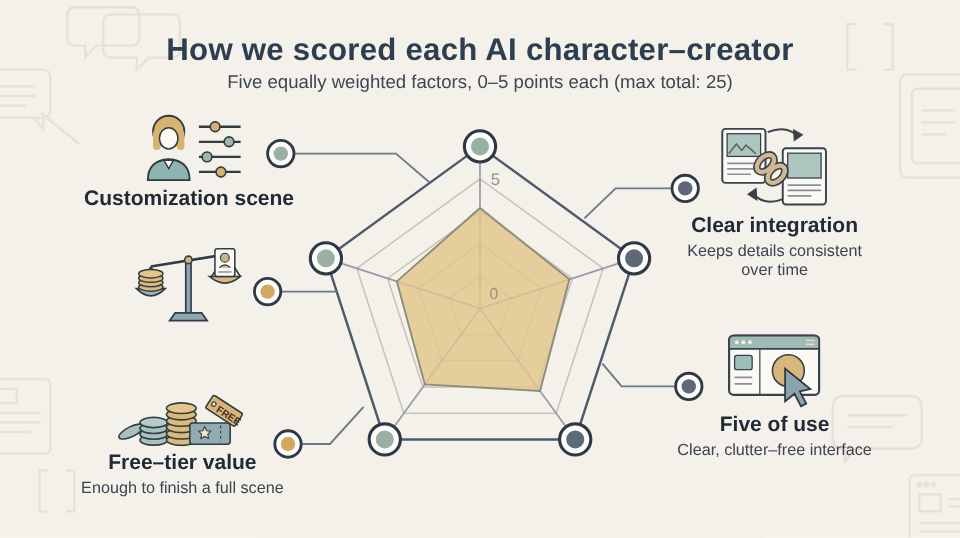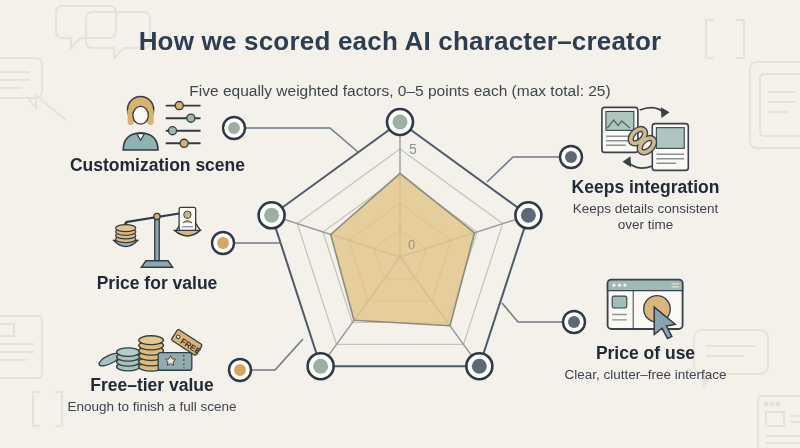--- a/index.html
+++ b/index.html
@@ -4,21 +4,21 @@
 <style>
   html,body{margin:0;padding:0;}
   .stage{
     position:relative;width:800px;height:448px;overflow:hidden;
     background:#f3f1ea;
     font-family:"Liberation Sans", sans-serif;
   }
   svg.layer{position:absolute;left:0;top:0;width:800px;height:448px;}
   .header{position:absolute;top:26px;left:0;right:0;text-align:center;z-index:3;}
   .title{font-size:26px;font-weight:bold;color:#2d3e51;letter-spacing:.2px;}
-  .subtitle{margin-top:25px;font-size:15.5px;color:#3f4652;}
+  .subtitle{margin-top:3px;font-size:15.5px;color:#3f4652;}
   .factor{position:absolute;text-align:center;z-index:3;}
   .factor .icon{display:block;margin:0 auto;}
   .factor .name{font-size:17.5px;font-weight:bold;color:#212a37;margin-top:3px;}
   .factor .desc{font-size:13.5px;color:#3d4350;margin-top:3px;line-height:1.18;}
   .f-custom{left:40px;top:94px;width:235px;}
   .f-price{left:52px;top:200px;width:210px;}
   .f-free{left:42px;top:326px;width:220px;}
   .f-story{left:538px;top:102px;width:215px;}
   .f-story .desc{max-width:172px;margin-left:auto;margin-right:auto;}
   .f-ease{left:538px;top:276px;width:215px;}
@@ -157,21 +157,20 @@
         <ellipse cx="16" cy="30.5" rx="11" ry="3.8" fill="#e5c48c"></ellipse>
       </g>
       <path d="M69,33 Q83,45 97,33 Z" fill="#dcb77c" stroke="#323c46" stroke-width="1.5"></path>
       <g>
         <rect x="74" y="8" width="18" height="25" rx="2" fill="#fbf9f4" stroke="#323c46" stroke-width="1.4"></rect>
         <circle cx="83" cy="16" r="4" fill="#cab684" stroke="#323c46" stroke-width="1"></circle>
         <path d="M78,25 Q83,20 88,25" fill="#cab684" stroke="#323c46" stroke-width="1"></path>
         <path d="M77,29 h12" stroke="#8b9097" stroke-width="1.4"></path>
       </g>
     </svg>
-    <div class="name">Price for value</div>
   </div>
 
   <div class="factor f-free">
     <svg class="icon" width="122" height="46" viewBox="0 0 122 52">
       <g stroke="#30403f" stroke-width="1.5">
         <ellipse cx="13" cy="38" rx="13" ry="4.6" fill="#a9bfc0" transform="rotate(-26 13 38)"></ellipse>
         <g>
           <ellipse cx="34" cy="46" rx="13" ry="4.8" fill="#a9bfc0"></ellipse>
           <ellipse cx="34" cy="40.5" rx="13" ry="4.8" fill="#a9bfc0"></ellipse>
           <ellipse cx="34" cy="35" rx="13" ry="4.8" fill="#a9bfc0"></ellipse>
@@ -220,35 +219,35 @@
         <ellipse cx="46" cy="38" rx="9.5" ry="6" transform="rotate(-45 46 38)" stroke="#cfb892" stroke-width="4"></ellipse>
         <ellipse cx="56" cy="48" rx="9.5" ry="6" transform="rotate(-45 56 48)" stroke="#cfb892" stroke-width="4"></ellipse>
       </g>
       <g stroke="#3a4148" stroke-width="1.8" fill="#3a4148">
         <path d="M48,9 Q66,2 76,13" fill="none"></path>
         <polygon points="72.5,7.5 79.5,11.5 73,16"></polygon>
         <path d="M62,71 Q44,78 34,65" fill="none"></path>
         <polygon points="37.5,71 30.5,66.5 37,62"></polygon>
       </g>
     </svg>
-    <div class="name">Keeps integration</div>
+    <div class="name">Clear integration</div>
     <div class="desc">Keeps details consistent over time</div>
   </div>
 
   <div class="factor f-ease">
     <svg class="icon" width="96" height="64" viewBox="0 0 96 70">
       <rect x="6" y="4" width="82" height="54" rx="4" fill="#fbf9f4" stroke="#39424d" stroke-width="2"></rect>
       <path d="M6,16 v-8 a4,4 0 0 1 4,-4 h74 a4,4 0 0 1 4,4 v8 z" fill="#9dbab4" stroke="#39424d" stroke-width="1.6"></path>
       <circle cx="13" cy="10" r="1.7" fill="#f5f2ea"></circle>
         <circle cx="19" cy="10" r="1.7" fill="#f5f2ea"></circle>
         <circle cx="25" cy="10" r="1.7" fill="#f5f2ea"></circle>
       <path d="M76,8.5 h8 M76,12 h8" stroke="#e7ddc6" stroke-width="1.4"></path>
       <path d="M34,16 V58" stroke="#39424d" stroke-width="1.1"></path>
       <rect x="11" y="22" width="16" height="13" rx="2" fill="#9cc0b8" stroke="#39424d" stroke-width="1.2"></rect>
       <path d="M11,42 h16 M11,48 h16" stroke="#8b9097" stroke-width="1.6"></path>
       <circle cx="60" cy="36" r="14.5" fill="#d9b67b" stroke="#39424d" stroke-width="1.5"></circle>
       <path d="M57,34 L57,64 L65.6,57 L71.5,68.5 L76.3,66 L70.4,54.8 L80,52.8 Z" fill="#8aa4ad" stroke="#2e3840" stroke-width="1.6"></path>
     </svg>
-    <div class="name">Price of use</div>
+    <div class="name">Five of use</div>
     <div class="desc">Clear, clutter–free interface</div>
   </div>
 
 </div>
 
 </body></html>

